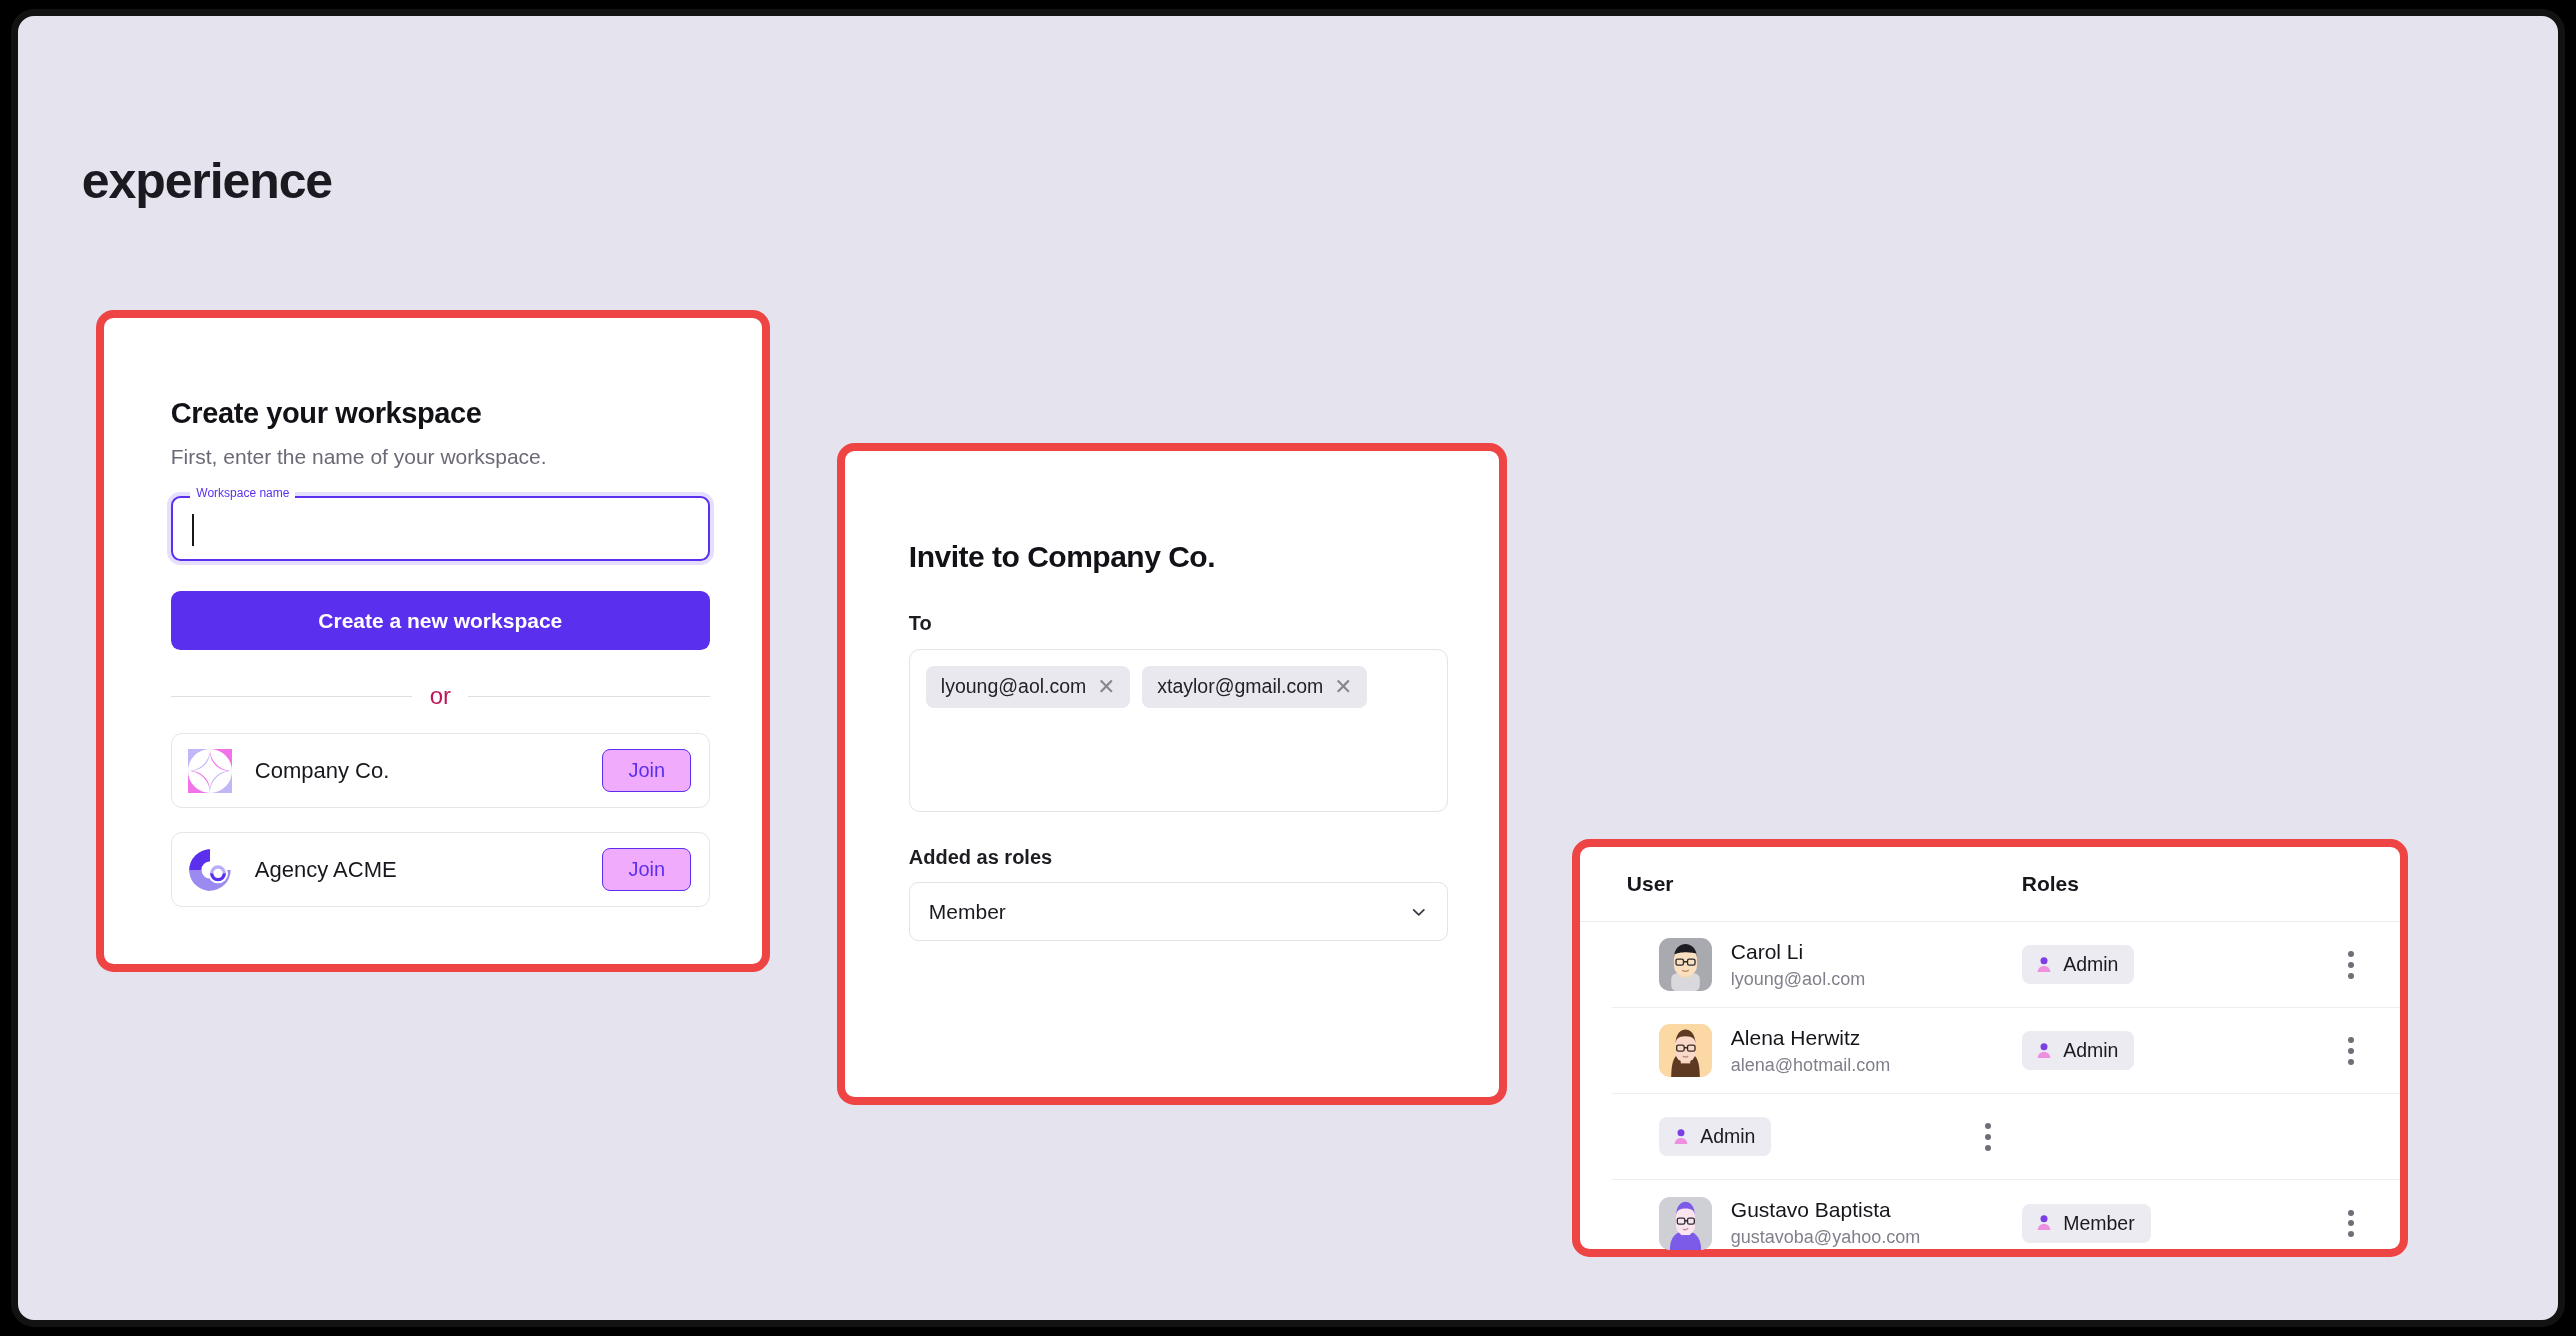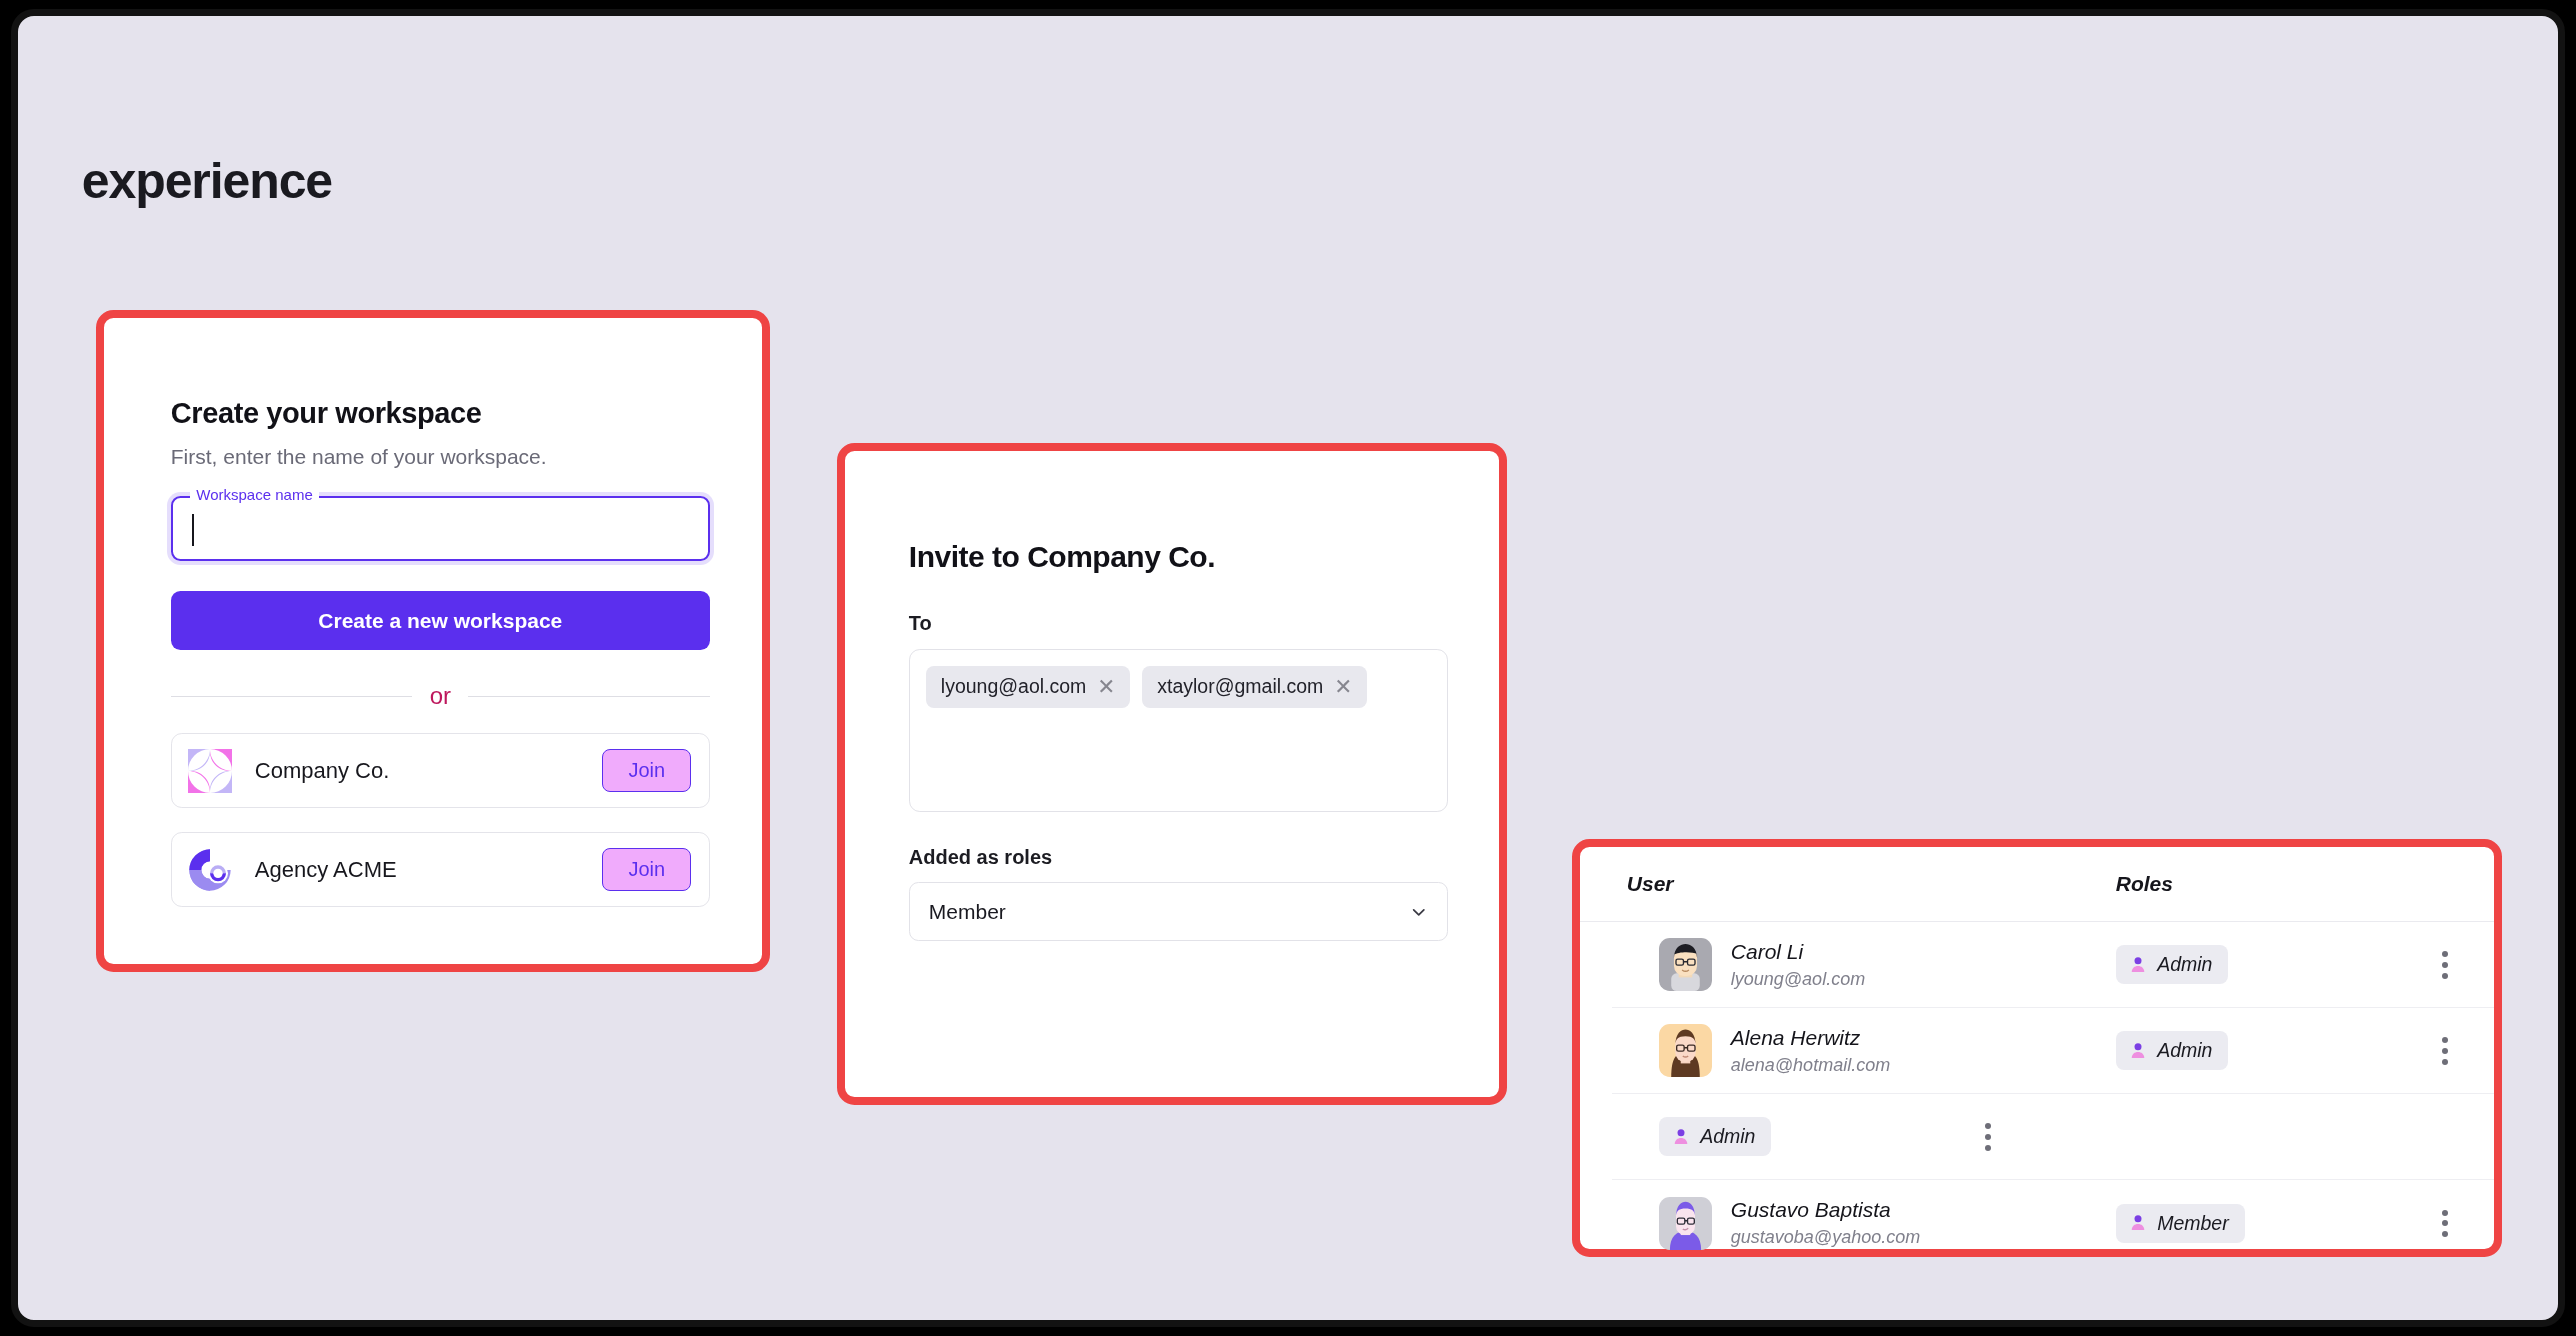--- a/index.html
+++ b/index.html
@@ -57,21 +57,21 @@
     border: 2px solid #5B2FEE;
     border-radius: 9.4px;
     background: #fff;
     box-shadow: 0 0 0 4px rgba(91,47,238,0.16);
   }
   .field-legend {
     position: absolute;
     top: -11.5px; left: 17.5px;
     padding: 0 6px;
     background: #fff;
-    font-size: 15px;
+    font-size: 12px;
     color: #5B2FEE;
     line-height: 1;
   }
   .field-input {
     position: absolute;
     inset: 0;
     border: 0; outline: 0;
     background: transparent;
     padding: 0 19px;
     font-family: inherit;
@@ -199,21 +199,21 @@
     border-radius: 9.4px;
     background: #5B2FEE;
     color: #fff;
     font-family: inherit;
     font-size: 21px;
     font-weight: 600;
     cursor: pointer;
   }
 
   
-  #members-card { left: 1554px; top: 823px; width: 930px; height: 418px; font-style: italic; }
+  #members-card { left: 1554px; top: 823px; width: 836px; height: 418px; }
   .tbl-head {
     display: flex; align-items: center;
     height: 75px;
     border-bottom: 1.3px solid #EAEAEF;
     padding: 0 30px 0 47px;
   }
   .th { font-size: 21px; font-weight: 600; color: #16161C; }
   .th.user { flex: 1; }
   .th.roles { width: 310px; }
   .tbl-row {

